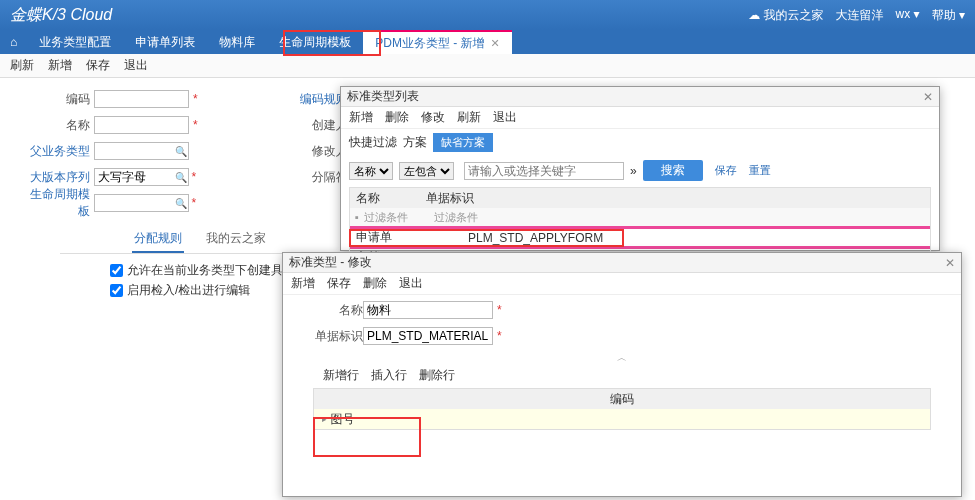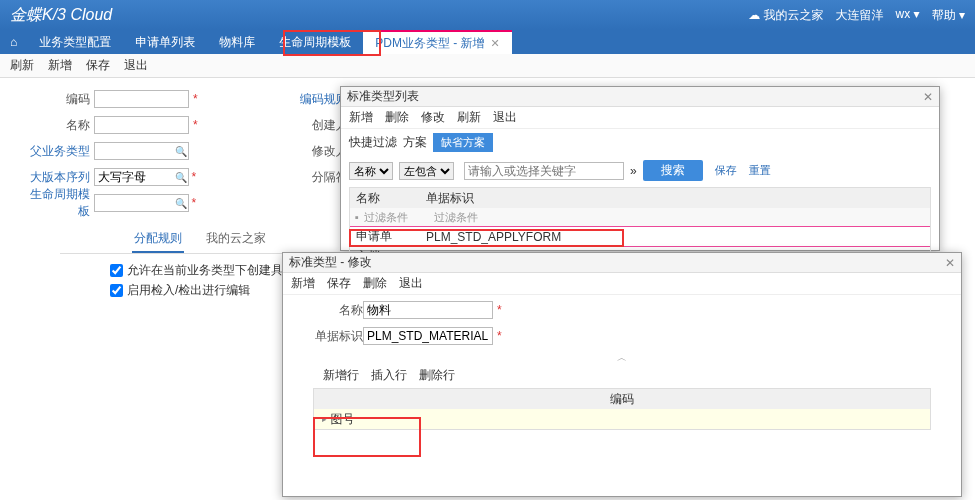--- a/index.html
+++ b/index.html
@@ -40,21 +40,21 @@
   .mtool span{cursor:pointer;}
   .mrow { display:flex; align-items:center; gap:6px; padding:4px 8px; font-size:12px;}
   .mrow .btn { background:#3e8bdc; color:#fff; border:none; padding:2px 18px; border-radius:2px; cursor:pointer; font-size:12px;}
   .mrow .tag { background:#3e8bdc; color:#fff; padding:2px 8px; font-size:11px;}
   .sel { height:18px; border:1px solid #bbb; font-size:11px;}
   .mgrid { border:1px solid #ddd; margin:2px 8px; font-size:12px;}
   .mhead { display:flex; background:#f0f0f0; height:20px; align-items:center;}
   .mhead div, .mr div { padding:0 6px;}
   .c1{width:70px;} .c2{flex:1;}
   .mfilt { display:flex; background:#f8f8f8; color:#999; font-size:11px; height:18px; align-items:center;}
-  .mr { display:flex; height:20px; align-items:center; border-top:1px solid #ec4899;}
+  .mr { display:flex; height:20px; align-items:center; border-top:3px solid #ec4899;gap:42px;}
   .mr.hi { background:#e8f2ff;}
   .m2 { left:282px; top:252px; width:680px; height:245px;}
   .m2 .formrow { display:flex; align-items:center; height:22px; margin:4px 0; padding-left:30px;}
   .m2 .formrow .lbl{width:50px;}
   .m2 .inp2{width:130px; height:18px; border:1px solid #bbb; padding:0 3px; font-size:12px;}
   .m2 .collapse { text-align:center; color:#888; cursor:pointer; font-size:10px;}
   .m2 .subtab { margin:4px 30px 2px; border-bottom:1px solid #ddd;}
   .m2 .subtab span { color:#2f6fb8; border-bottom:2px solid #2f6fb8; padding:2px 4px; display:inline-block; font-size:12px;}
   .m2 .subtool { padding:2px 40px; font-size:12px; display:flex; gap:12px;}
   .m2 .subtool span{cursor:pointer;}

